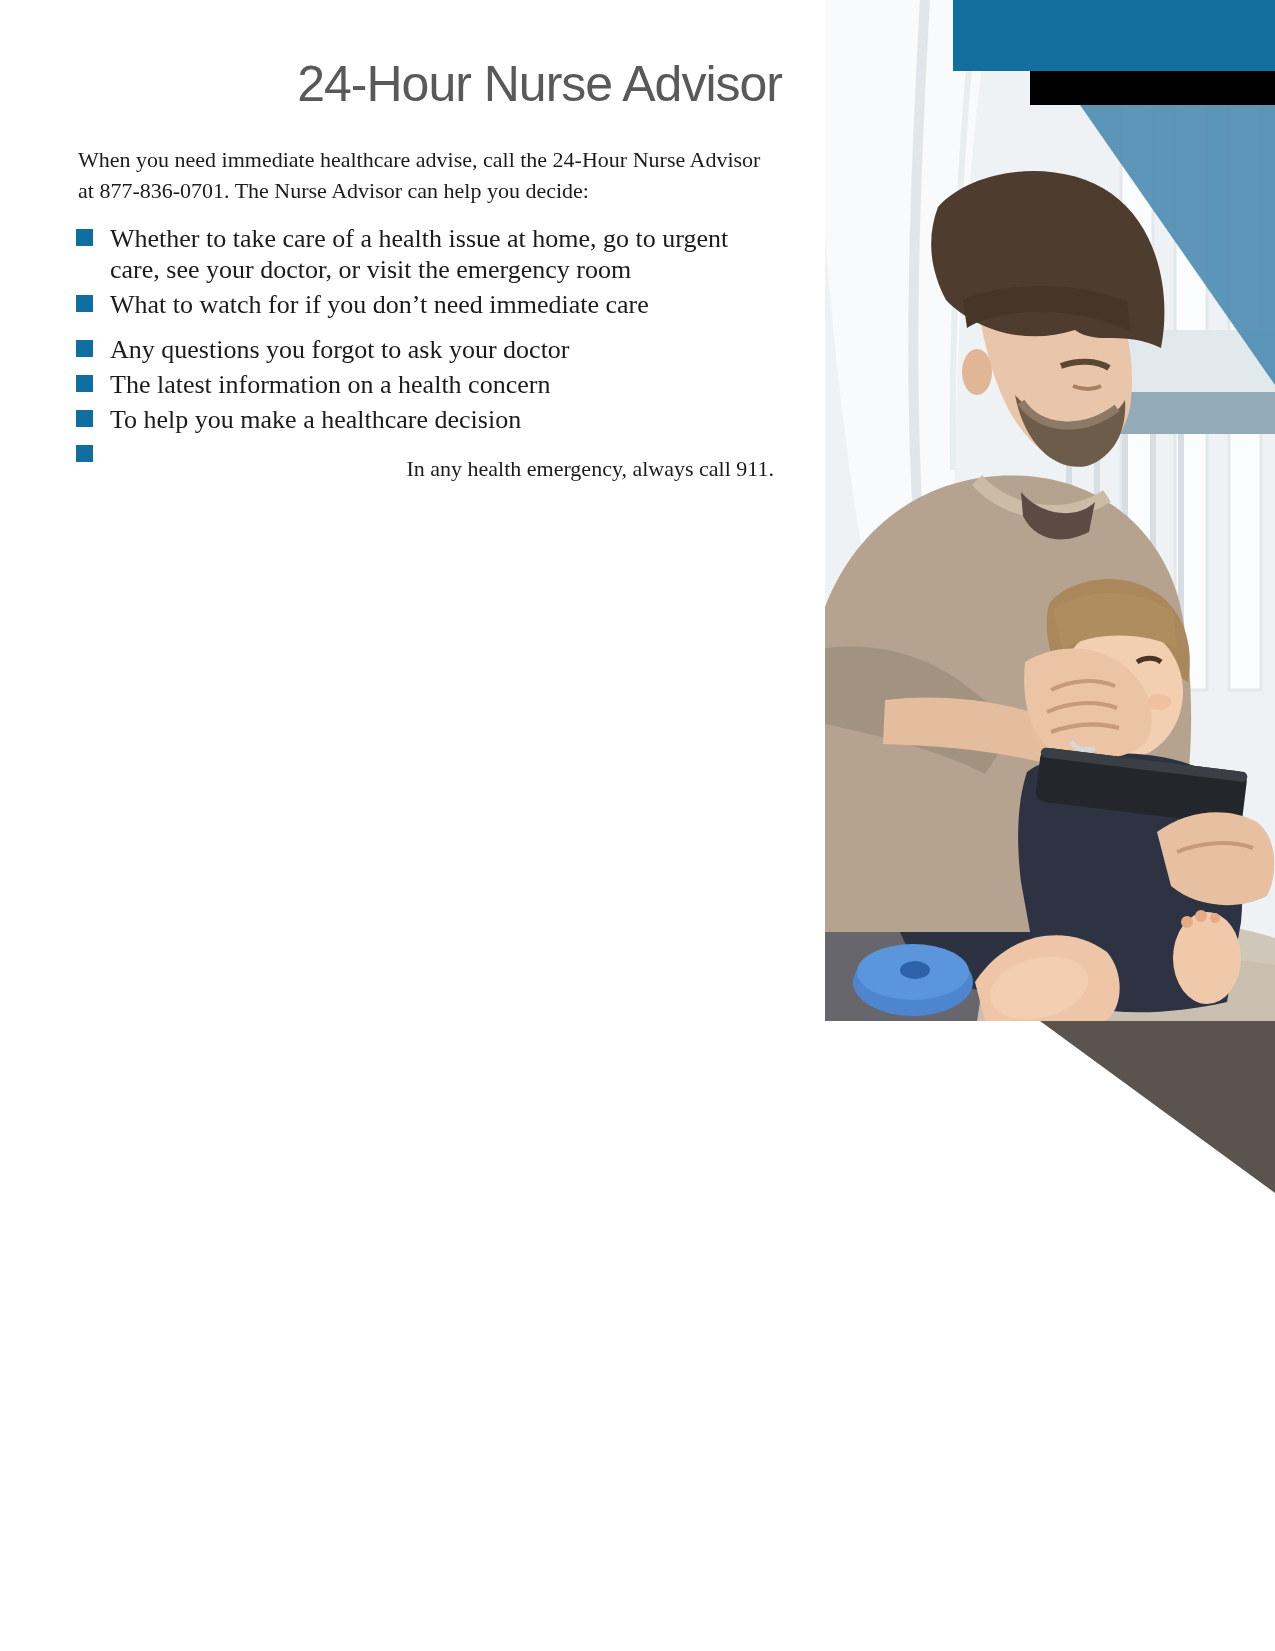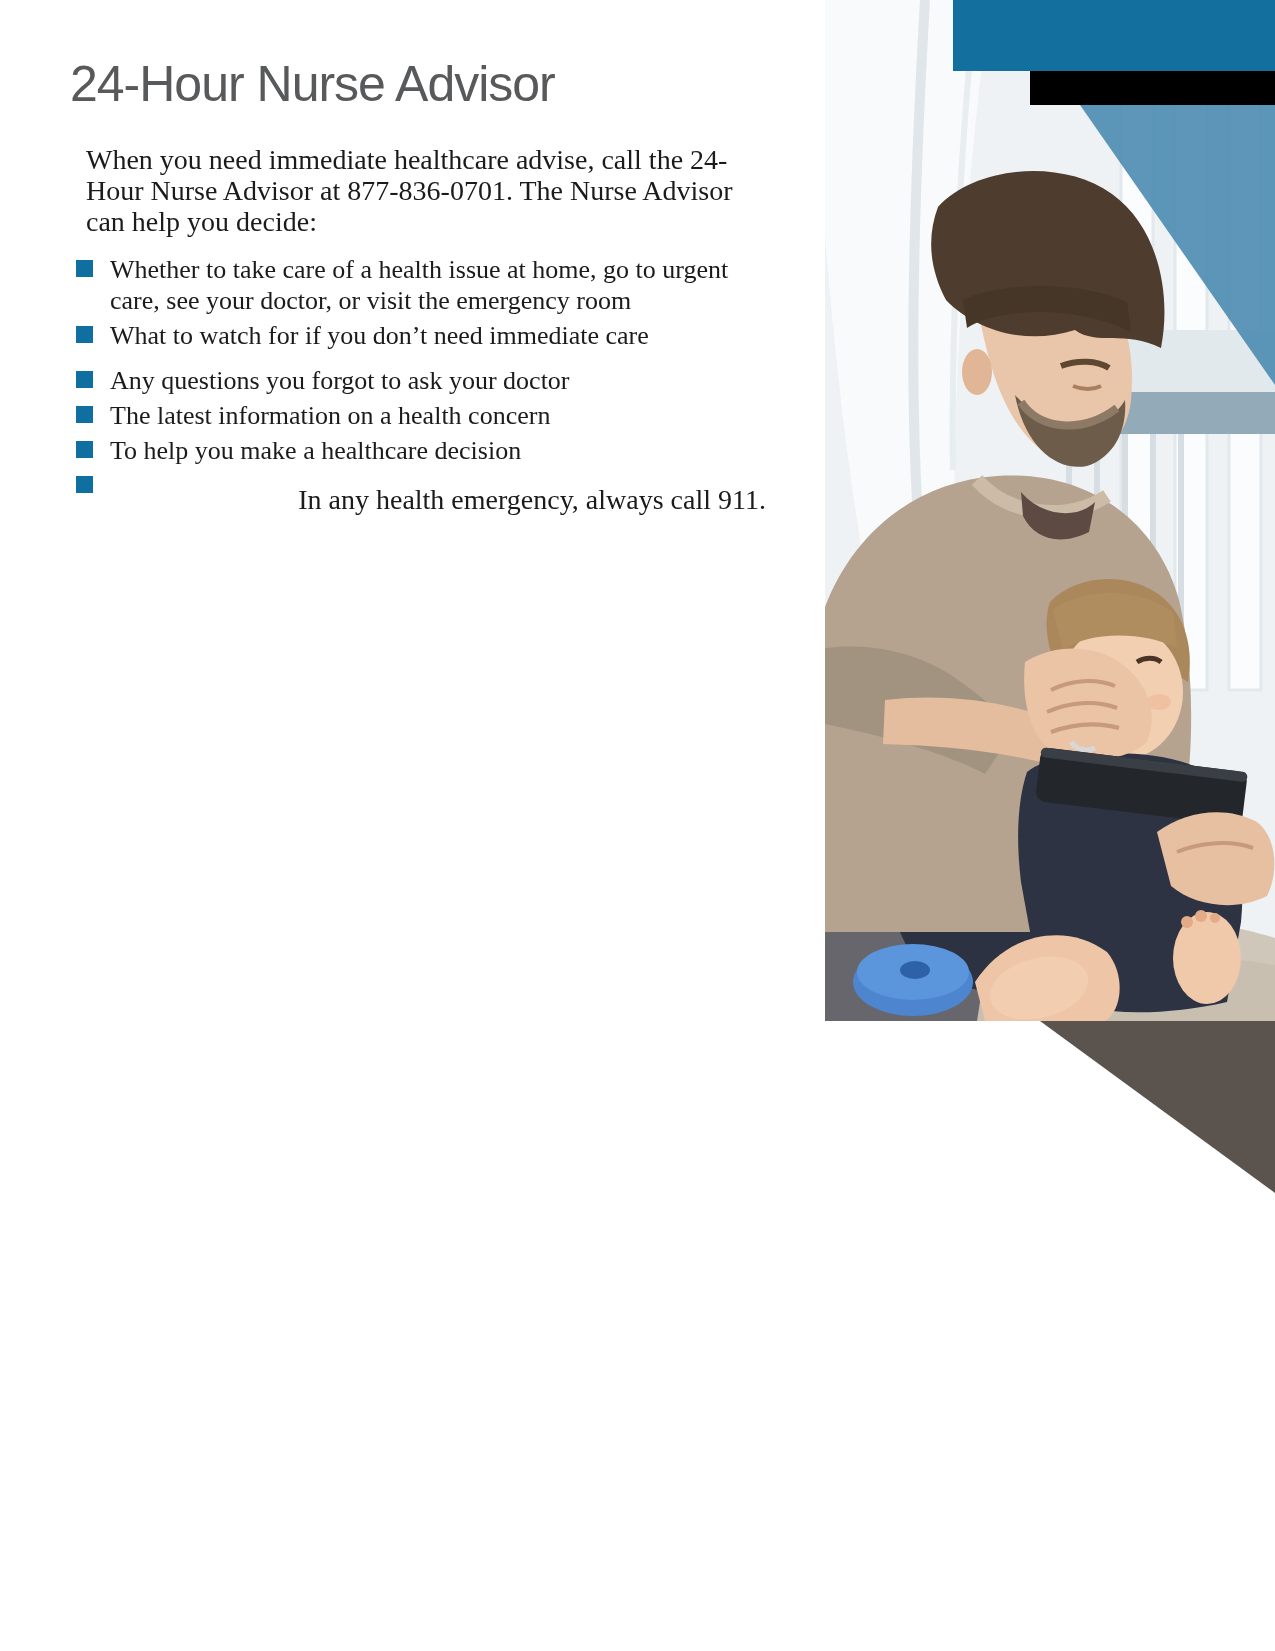--- a/index.html
+++ b/index.html
@@ -6,24 +6,24 @@
   body{
     width:1275px;height:1651px;position:relative;background:#ffffff;
     font-family:"Liberation Serif", serif;color:#1b1b1b;overflow:hidden;
   }
   .content{
     position:absolute;left:70px;top:58px;width:712px;
   }
   h1.page-title{
     font-family:"Liberation Sans", sans-serif;
     font-size:50px;line-height:52px;font-weight:400;color:#58595b;
-    letter-spacing:-1px;margin:0 0 34px 0;
+    letter-spacing:-1px;margin:0 0 34px 0;text-align:right;
   }
   p.body-text{
-    font-size:28px;line-height:31px;margin:16px;
+    font-size:22px;line-height:31px;margin:8px;
   }
   p.intro{margin-bottom:0;}
   ul.bullet-list{
     list-style:none;margin:17px 0 0 0;padding:0;
   }
   ul.bullet-list li{
     position:relative;padding-left:40px;margin:0 0 4px 0;
     font-size:26px;line-height:31px;
   }
   .bullet-square{

